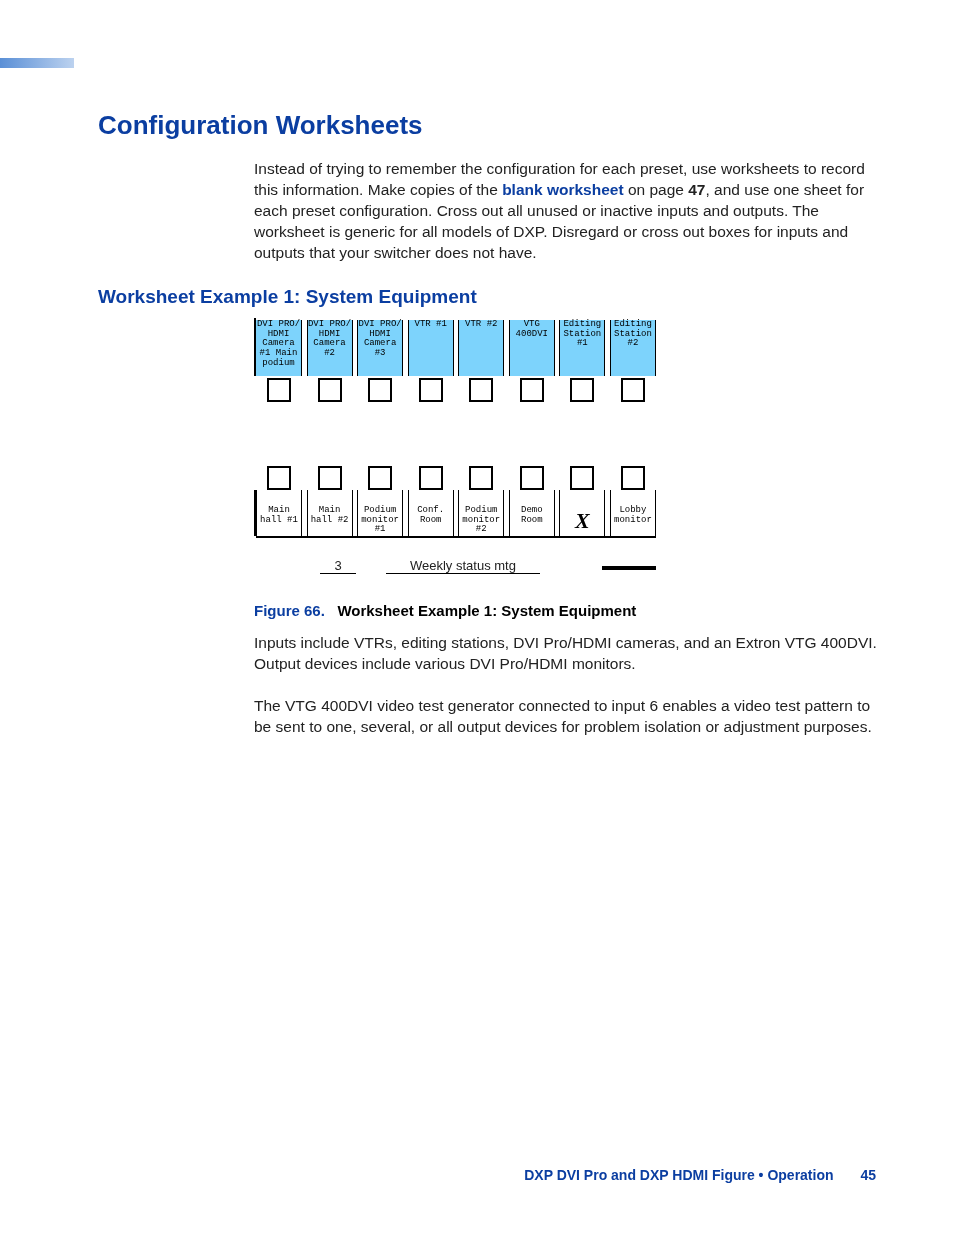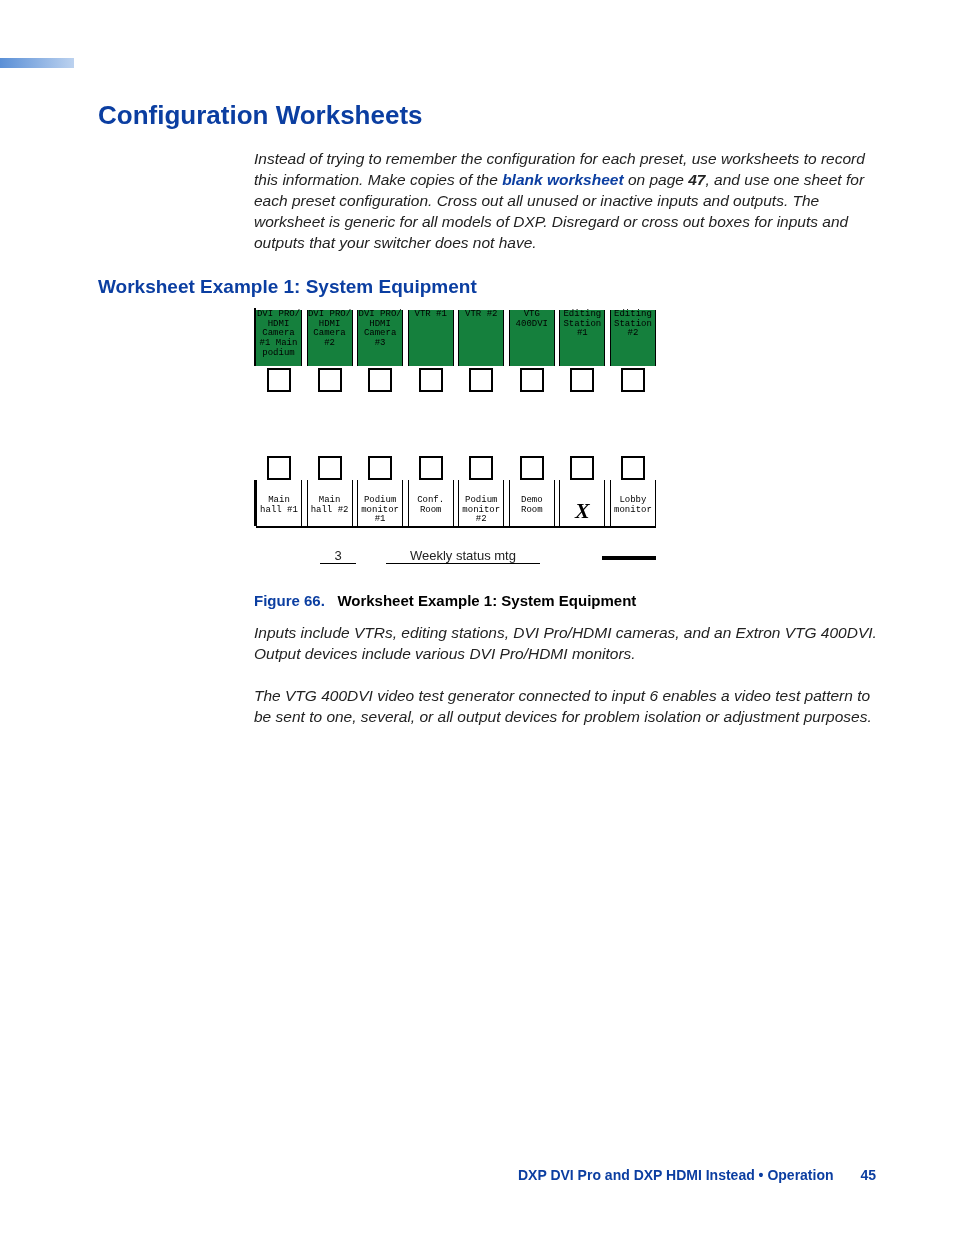--- a/index.html
+++ b/index.html
@@ -11,35 +11,34 @@
     color: #222;
     position: relative;
   }
   .top-accent {
     position: absolute;
     top: 58px; left: 0; width: 74px; height: 10px;
     background: linear-gradient(to right, #5a8fd6, #bcd2ef);
   }
   .page {
     position: absolute;
-    top: 100px; left: 98px; width: 790px;
+    top: 110px; left: 98px; width: 790px;
   }
   h1.section-title {
     color: #0b3ea1;
     font-size: 26px;
     font-weight: bold;
     margin-bottom: 18px;
   }
   .body-para {
     margin-left: 156px;
     font-size: 15.5px;
     line-height: 1.35;
     margin-bottom: 22px;
     color: #222;
-    font-style: italic;
   }
   .body-para b { font-weight: bold; }
   .link { color: #0b3ea1; font-weight: bold; }
   h2.subsection {
     color: #0b3ea1;
     font-size: 19px;
     font-weight: bold;
     margin: 12px 0 10px 0;
   }
   
@@ -53,21 +52,21 @@
   }
   .ws-row { display: flex; justify-content: space-between; }
   .ws-cell {
     width: 46px;
     text-align: center;
     font-size: 9px;
     line-height: 1.1;
     color: #000;
   }
   .labels-top { border-left: 2px solid #000; padding-top:2px; min-height:58px; }
-  .labels-top .ws-cell { border-right: 1px solid #000; border-left: 1px solid #000; min-height: 56px; background: #15803d; }
+  .labels-top .ws-cell { border-right: 1px solid #000; border-left: 1px solid #000; min-height: 56px; background: #7dd3fc; }
   .labels-top .ws-cell.first { border-left: none; }
   .boxes { margin-top: 2px; padding-left:2px; }
   .boxes .box {
     width: 24px; height: 24px; border: 2px solid #000; margin: 0 auto;
   }
   .gap { height: 62px; }
   .labels-bot { border-left: 2px solid #000; border-top: 0; min-height: 44px; position: relative; }
   .labels-bot .ws-cell { border-right: 1px solid #000; border-left: 1px solid #000; min-height: 40px; padding-top: 16px; }
   .labels-bot::after {
     content: ''; position: absolute; left: 0; bottom: -2px; width: 100%; height: 2px; background: #000;
@@ -208,15 +207,15 @@
     &nbsp;
     <span class="figtitle">Worksheet Example 1: System Equipment</span>
   </p>
 
   <p class="body-para">Inputs include VTRs, editing stations, DVI Pro/HDMI cameras, and an Extron VTG 400DVI. Output devices include various DVI Pro/HDMI monitors.</p>
   <p class="body-para">The VTG 400DVI video test generator connected to input 6 enables a video test pattern to be sent to one, several, or all output devices for problem isolation or adjustment purposes.</p>
 
 </div>
 
 <div class="page-footer">
-  <span class="footer-text">DXP DVI Pro and DXP HDMI Instead • Operation</span>
+  <span class="footer-text">DXP DVI Pro and DXP HDMI Figure • Operation</span>
   <span class="pnum">45</span>
 </div>
 
 </body></html>

